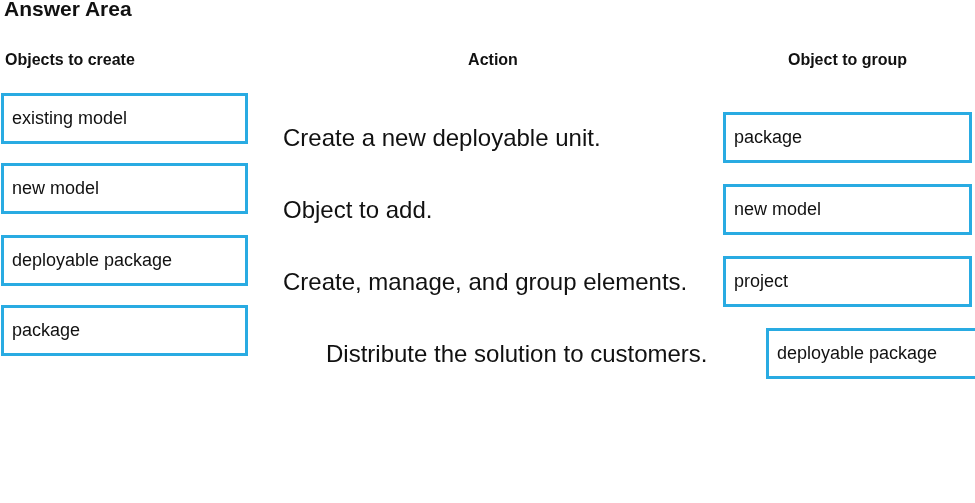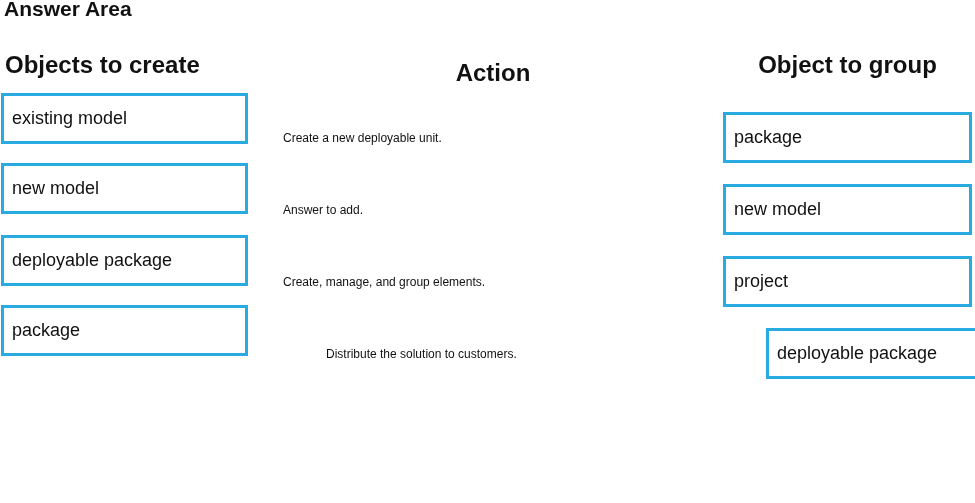--- a/index.html
+++ b/index.html
@@ -19,27 +19,27 @@
     position: absolute;
     left: 4px;
     top: -3px;
     font-size: 21px;
     font-weight: bold;
     color: #111111;
   }
   .col-header {
     position: absolute;
     top: 51px;
-    font-size: 24px;
+    font-size: 16px;
     font-weight: bold;
     color: #111111;
     white-space: nowrap;
   }
   .header-left   { left: 5px; }
-  .header-action { left: 283px; width: 420px; text-align: center; margin-top: 8px; }
+  .header-action { left: 283px; width: 420px; text-align: center; }
   .header-right  { left: 723px; width: 249px; text-align: center; }
 
   .box {
     position: absolute;
     width: 247px;
     height: 51px;
     border: 3px solid #29ABE2;
     background: #ffffff;
     display: flex;
     align-items: center;
@@ -63,21 +63,21 @@
   .r1 { top: 184px; }
   .r2 { top: 256px; }
   .r3 { top: 328px; margin-left: 43px; }
 
   .action-text {
     position: absolute;
     left: 283px;
     height: 51px;
     display: flex;
     align-items: center;
-    font-size: 12px;
+    font-size: 24px;
     color: #111111;
     white-space: nowrap;
   }
 </style>
 </head>
 <body>
 
 <div class="stage">
 
   <div class="page-title">Answer Area</div>
@@ -96,21 +96,21 @@
     <span>deployable package</span>
   </div>
   <div class="box left-box l3">
     <span>package</span>
   </div>
   <div class="box left-box l5">
     <span>project</span>
   </div>
 
   <div class="action-text r0">Create a new deployable unit.</div>
-  <div class="action-text r1">Answer to add.</div>
+  <div class="action-text r1">Object to add.</div>
   <div class="action-text r2">Create, manage, and group elements.</div>
   <div class="action-text r3">Distribute the solution to customers.</div>
 
   <div class="box right-box r0">
     <span>package</span>
   </div>
   <div class="box right-box r1">
     <span>new model</span>
   </div>
   <div class="box right-box r2">

